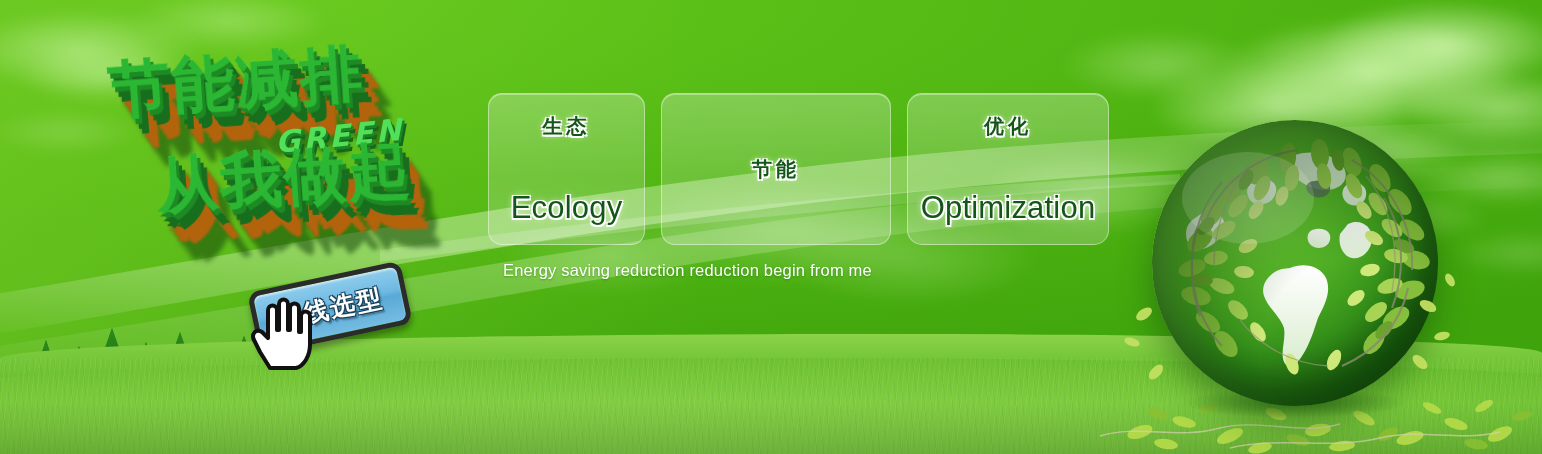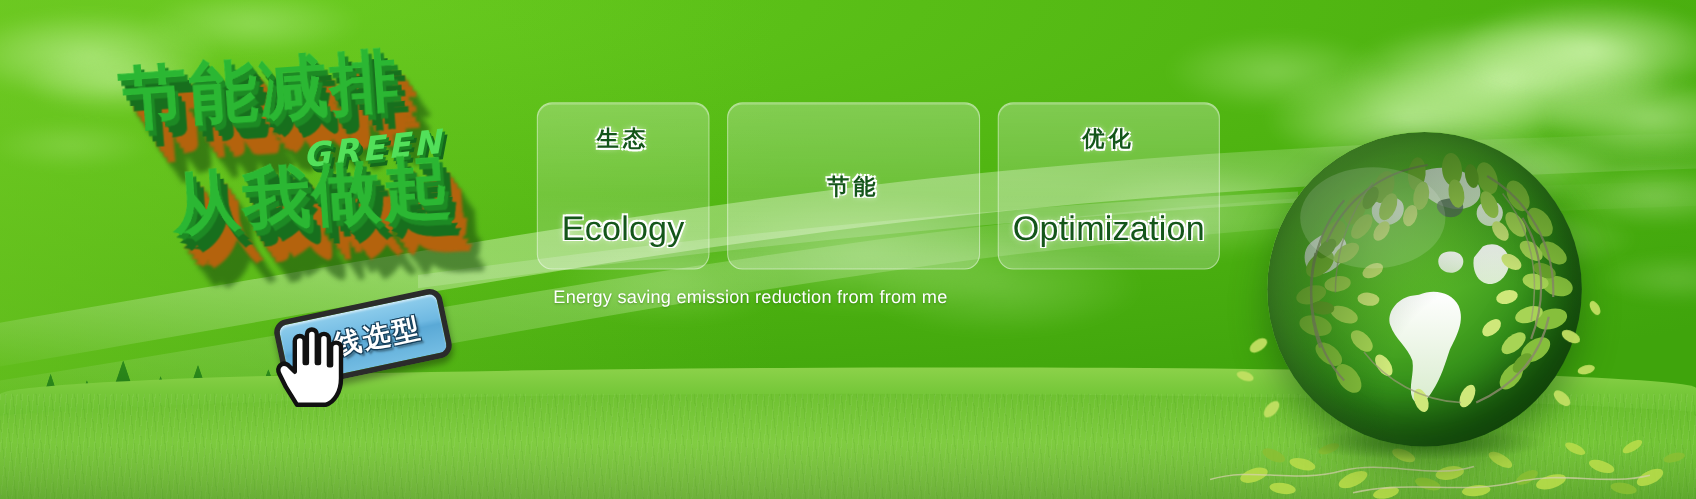--- a/index.html
+++ b/index.html
@@ -166,21 +166,21 @@
   .card{
     width:155px;height:150px;
     border-radius:14px;
     background:linear-gradient(180deg, rgba(255,255,255,.26), rgba(255,255,255,.16) 55%, rgba(255,255,255,.22));
     border:1px solid rgba(255,255,255,.42);
     box-shadow:inset 0 1px 0 rgba(255,255,255,.35);
     display:flex;flex-direction:column;align-items:center;justify-content:center;
     gap:22px;
   }
   .card.wide{width:228px;}
-  .card.wide2{width:200px;}
+  .card.wide2{width:200px;border-radius:15px;}
   .card-cn{
     font-family:"DejaVu Sans","Liberation Sans",sans-serif;
     font-size:20px;font-weight:bold;letter-spacing:4px;
     color:#14561a;
     text-shadow:-1.5px -1.5px 0 #ffffff, 1.5px -1.5px 0 #ffffff, -1.5px 1.5px 0 #ffffff, 1.5px 1.5px 0 #ffffff, 0 0 6px rgba(255,255,255,.9);
     white-space:nowrap;
   }
   .card-en{
     font-family:"Liberation Sans","DejaVu Sans",sans-serif;
     font-size:31px;font-weight:normal;letter-spacing:.2px;
@@ -509,15 +509,15 @@
     </div>
     <div class="card wide">
       <span class="card-cn">节能</span>
     </div>
     <div class="card wide2">
       <span class="card-cn">优化</span>
       <span class="card-en">Optimization</span>
     </div>
   </div>
 
-  <div class="tagline">Energy saving emission reduction from from me</div>
+  <div class="tagline">Energy saving reduction reduction begin from me</div>
 
 </div>
 
 </body></html>

